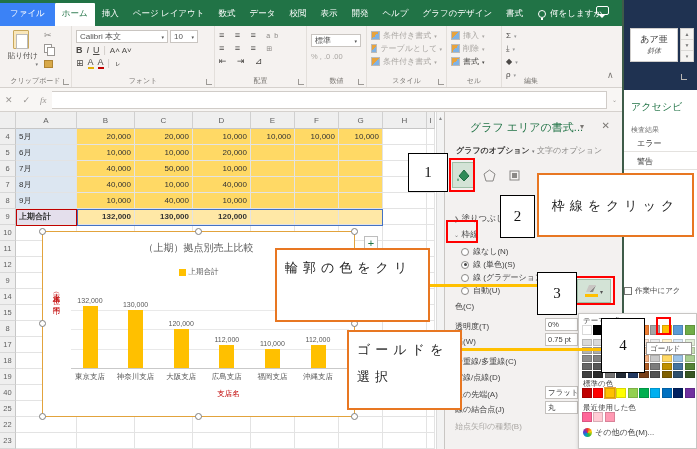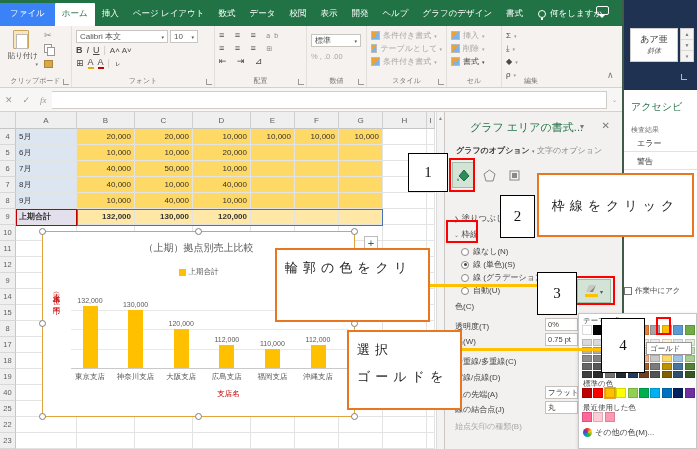--- a/index.html
+++ b/index.html
@@ -743,22 +743,22 @@
   <div class="goldline abs" style="left:430px;top:284px;width:107px"></div>
   <div class="goldline abs" style="left:462px;top:348px;width:140px"></div>
 
   <div class="callout abs" style="left:537px;top:173px;width:157px;height:64px;display:flex;align-items:center;justify-content:center">
     <div>枠線をクリック</div>
   </div>
   <div class="callout abs" style="left:275px;top:248px;width:155px;height:74px">
     <div>輪郭の色をクリ</div>
   </div>
   <div class="callout abs" style="left:347px;top:330px;width:115px;height:80px">
-    <div>選択</div>
-      <div>ゴールドを</div>
+    <div>ゴールドを</div>
+      <div>選択</div>
   </div>
 
   <div class="numbox abs" style="left:408px;top:153px;width:40px;height:39px">1</div>
   <div class="numbox abs" style="left:500px;top:195px;width:35px;height:43px">2</div>
   <div class="numbox abs" style="left:537px;top:272px;width:40px;height:43px">3</div>
   <div class="numbox abs" style="left:601px;top:318px;width:44px;height:55px">4</div>
 
   <div class="redbox abs" style="left:449px;top:158px;width:26px;height:34px"></div>
   <div class="redbox abs" style="left:446px;top:220px;width:32px;height:23px"></div>
   <div class="redbox abs" style="left:573px;top:276px;width:42px;height:29px"></div>

